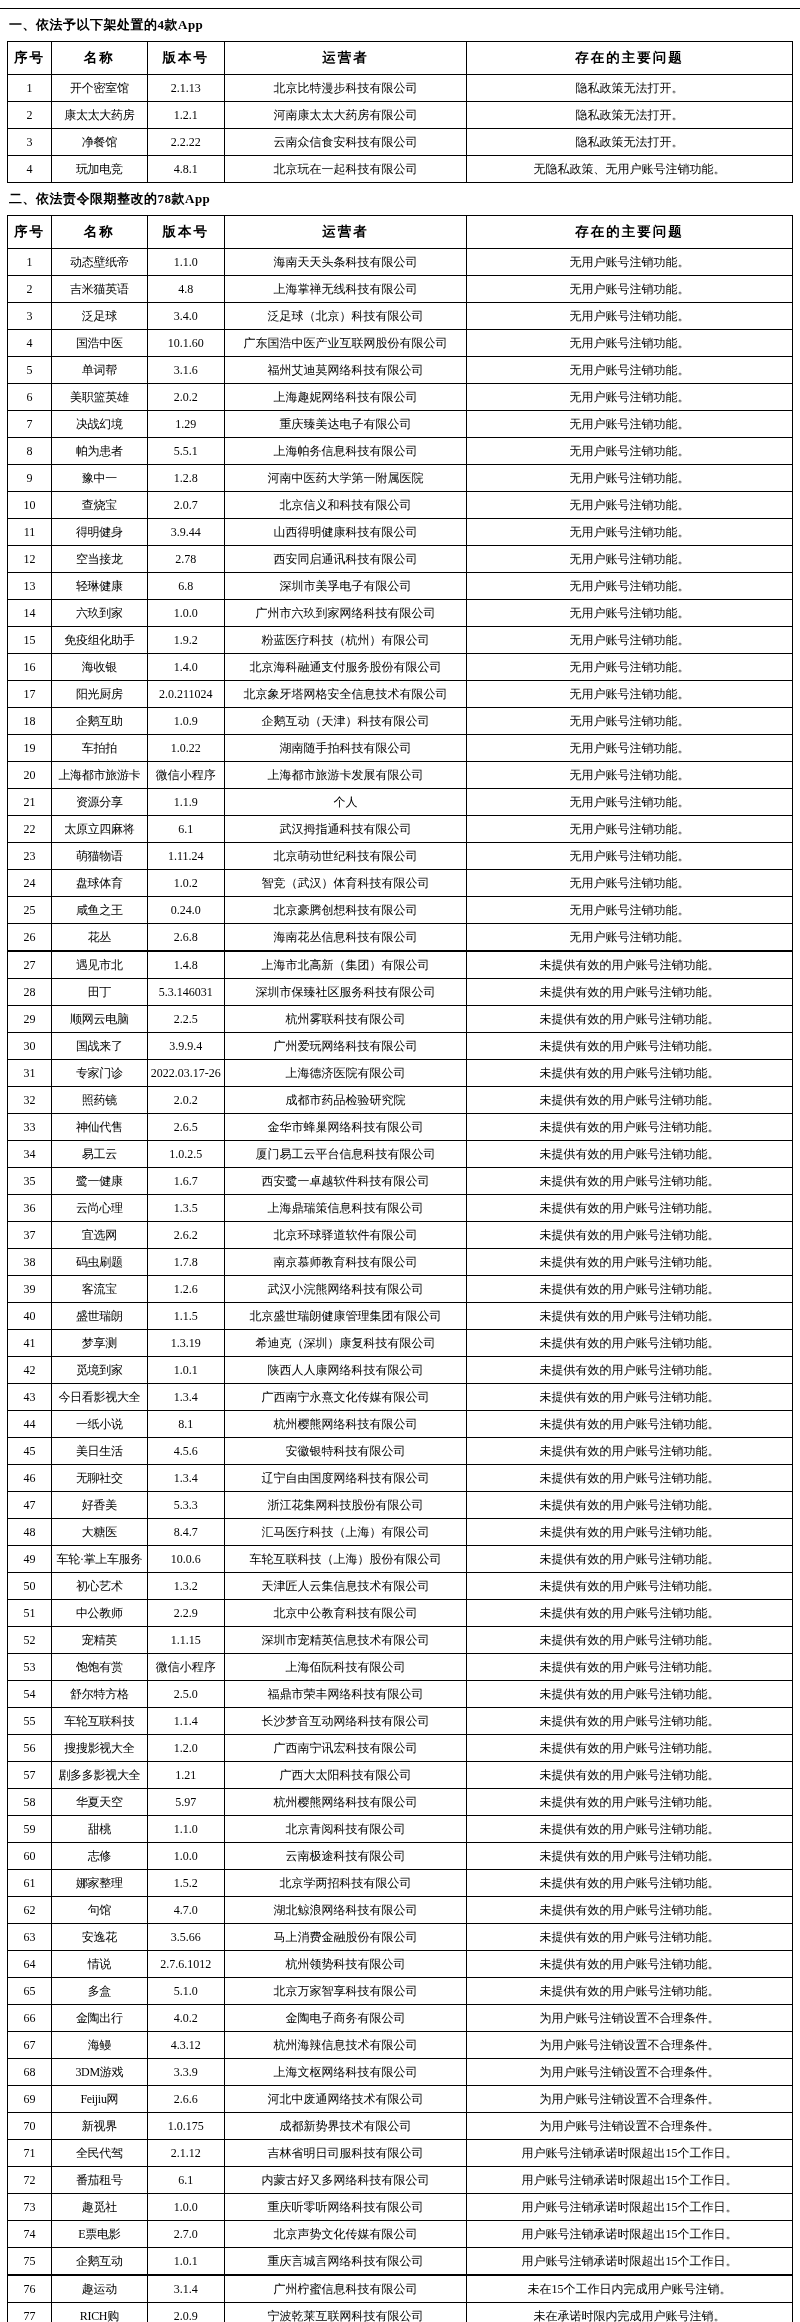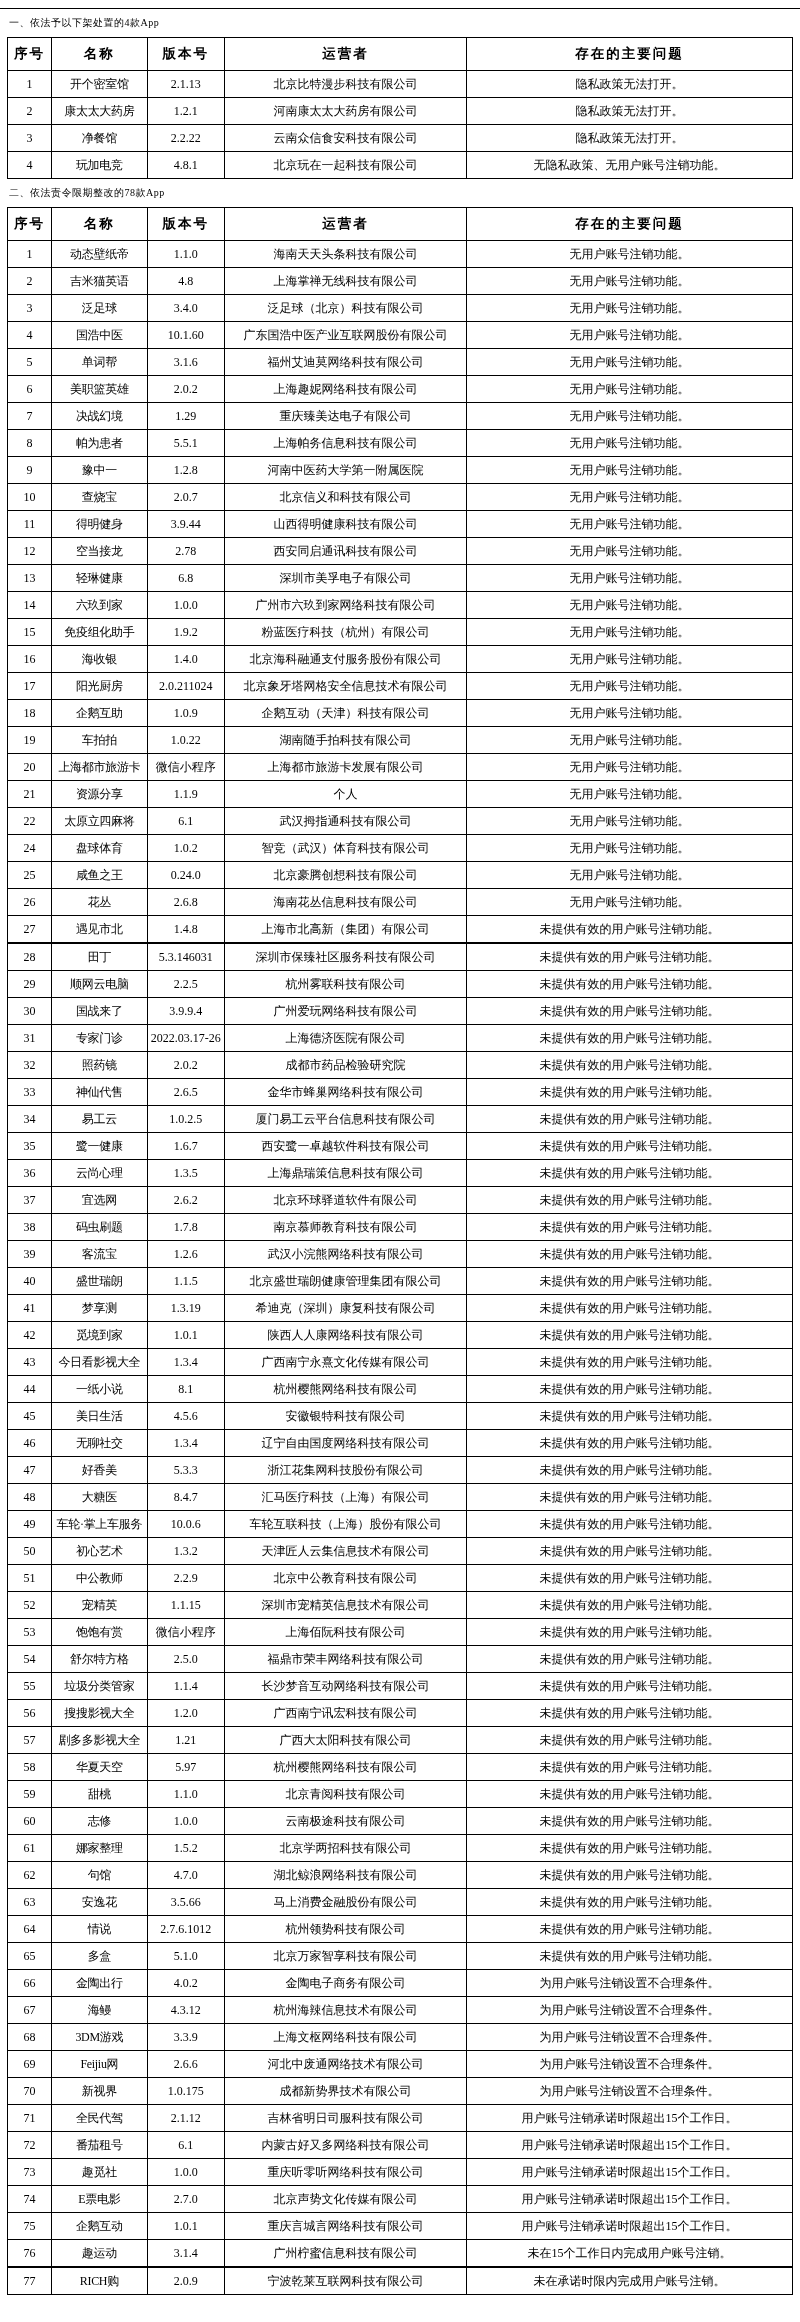--- a/index.html
+++ b/index.html
@@ -4,21 +4,21 @@
 <style>
   html,body{margin:0;padding:0;background:#fff;}
   body{
     width:800px;height:2322px;overflow:hidden;
     font-family:"Liberation Serif","DejaVu Serif",serif;
     color:#000;
   }
   .wrap{padding:0 7px;}
   .top-rule{border-top:1px solid #000;margin-top:8px;}
   .sec-title{
-    font-size:10px;font-weight:normal;
+    font-size:13px;font-weight:bold;
     margin:7px 2px 7px 2px;letter-spacing:0.5px;
   }
   table{
     width:100%;border-collapse:collapse;table-layout:fixed;
     border:1px solid #000;
   }
   th,td{
     border:1px solid #000;text-align:center;vertical-align:middle;
     overflow:hidden;white-space:nowrap;
   }
@@ -262,20 +262,27 @@
           <td class="c4">无用户账号注销功能。</td>
         </tr>
         <tr>
           <td class="c0">22</td>
           <td class="c1">太原立四麻将</td>
           <td class="c2">6.1</td>
           <td class="c3">武汉拇指通科技有限公司</td>
           <td class="c4">无用户账号注销功能。</td>
         </tr>
         <tr>
+          <td class="c0">23</td>
+          <td class="c1">萌猫物语</td>
+          <td class="c2">1.11.24</td>
+          <td class="c3">北京萌动世纪科技有限公司</td>
+          <td class="c4">无用户账号注销功能。</td>
+        </tr>
+        <tr>
           <td class="c0">24</td>
           <td class="c1">盘球体育</td>
           <td class="c2">1.0.2</td>
           <td class="c3">智竞（武汉）体育科技有限公司</td>
           <td class="c4">无用户账号注销功能。</td>
         </tr>
         <tr>
           <td class="c0">25</td>
           <td class="c1">咸鱼之王</td>
           <td class="c2">0.24.0</td>
@@ -480,21 +487,21 @@
         </tr>
         <tr>
           <td class="c0">54</td>
           <td class="c1">舒尔特方格</td>
           <td class="c2">2.5.0</td>
           <td class="c3">福鼎市荣丰网络科技有限公司</td>
           <td class="c4">未提供有效的用户账号注销功能。</td>
         </tr>
         <tr>
           <td class="c0">55</td>
-          <td class="c1">垃圾分类管家</td>
+          <td class="c1">车轮互联科技</td>
           <td class="c2">1.1.4</td>
           <td class="c3">长沙梦音互动网络科技有限公司</td>
           <td class="c4">未提供有效的用户账号注销功能。</td>
         </tr>
         <tr>
           <td class="c0">56</td>
           <td class="c1">搜搜影视大全</td>
           <td class="c2">1.2.0</td>
           <td class="c3">广西南宁讯宏科技有限公司</td>
           <td class="c4">未提供有效的用户账号注销功能。</td>

